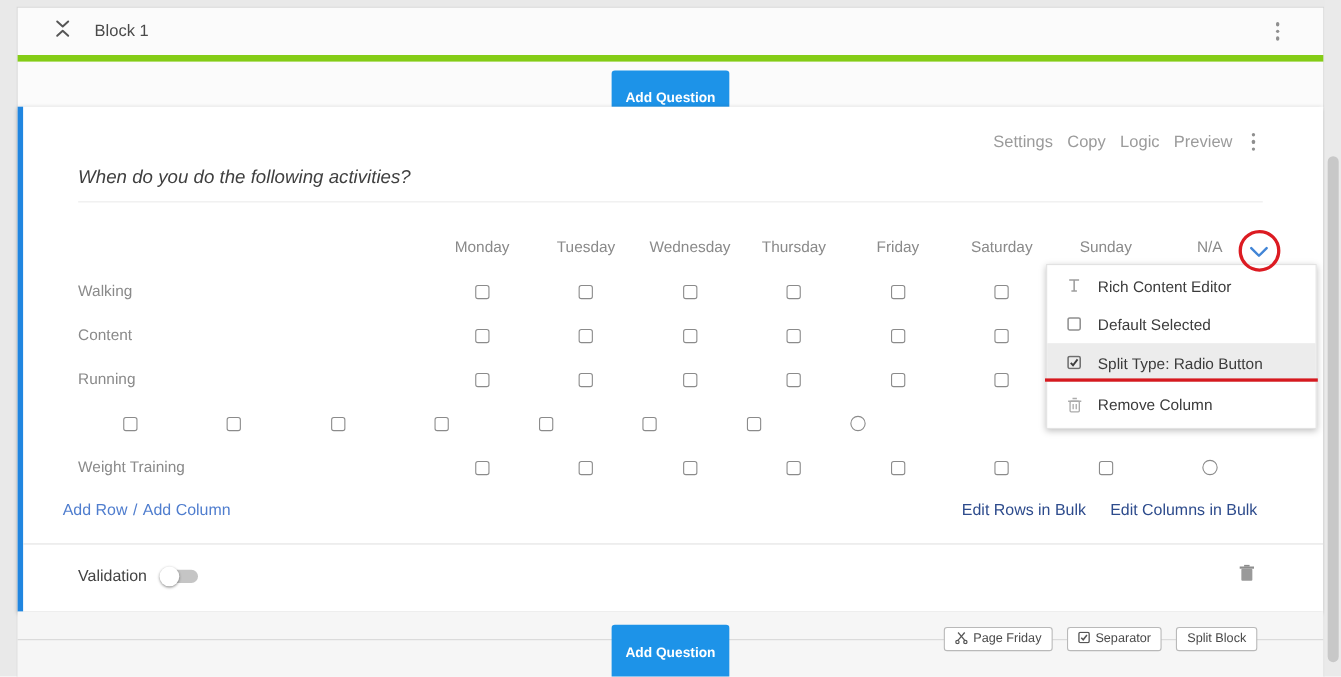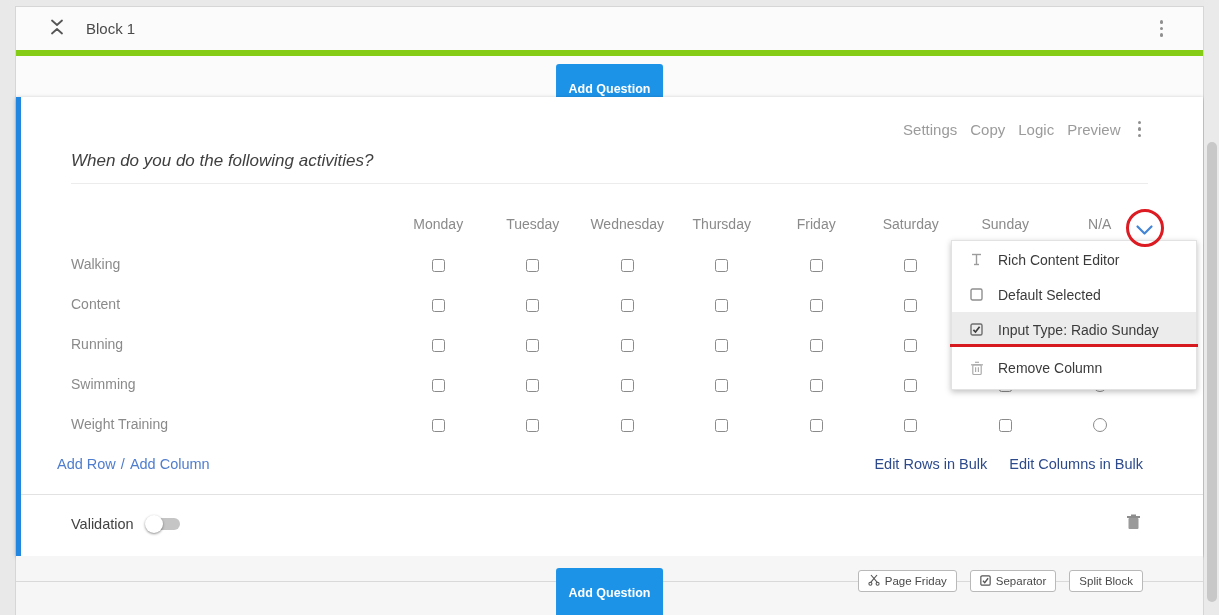--- a/index.html
+++ b/index.html
@@ -202,21 +202,20 @@
         <div class="m-cell"><span class="cbox"></span></div>
         <div class="m-cell"><span class="cbox"></span></div>
         <div class="m-cell"><span class="cbox"></span></div>
         <div class="m-cell"><span class="cbox"></span></div>
         <div class="m-cell"><span class="cbox"></span></div>
         <div class="m-cell"><span class="cbox"></span></div>
         <div class="m-cell"><span class="cbox"></span></div>
         <div class="m-cell"><span class="rbtn"></span></div>
       </div>
         <div class="m-row">
-        <div class="m-label">Swimming</div>
         <div class="m-cell"><span class="cbox"></span></div>
         <div class="m-cell"><span class="cbox"></span></div>
         <div class="m-cell"><span class="cbox"></span></div>
         <div class="m-cell"><span class="cbox"></span></div>
         <div class="m-cell"><span class="cbox"></span></div>
         <div class="m-cell"><span class="cbox"></span></div>
         <div class="m-cell"><span class="cbox"></span></div>
         <div class="m-cell"><span class="rbtn"></span></div>
       </div>
         <div class="m-row">
@@ -317,21 +316,21 @@
     </span>
     <span class="dd-label">Default Selected</span>
   </div>
   <div class="dd-item highlight">
     <span class="dd-icon">
       <svg width="13" height="13" viewBox="0 0 13 13" fill="none">
         <rect x="1" y="1" width="11" height="11" rx="1.5" stroke="#6e6e6e" stroke-width="1.4"></rect>
         <path d="M3.4 6.8 L5.5 9 L9.6 3.7" stroke="#3e3e3e" stroke-width="1.7"></path>
       </svg>
     </span>
-    <span class="dd-label">Input Type: Radio Sunday</span>
+    <span class="dd-label">Split Type: Radio Button</span>
   </div>
   <div class="dd-item tall">
     <span class="dd-icon">
       <svg width="14" height="15" viewBox="0 0 14 15" fill="none" stroke="#ababab" stroke-width="1.2">
         <rect x="2.8" y="3.8" width="8.4" height="9.7" rx="1"></rect>
         <line x1="1" y1="3.8" x2="13" y2="3.8"></line>
         <line x1="5" y1="1.3" x2="9" y2="1.3"></line>
         <line x1="5.6" y1="6.3" x2="5.6" y2="11"></line>
         <line x1="8.4" y1="6.3" x2="8.4" y2="11"></line>
       </svg>

